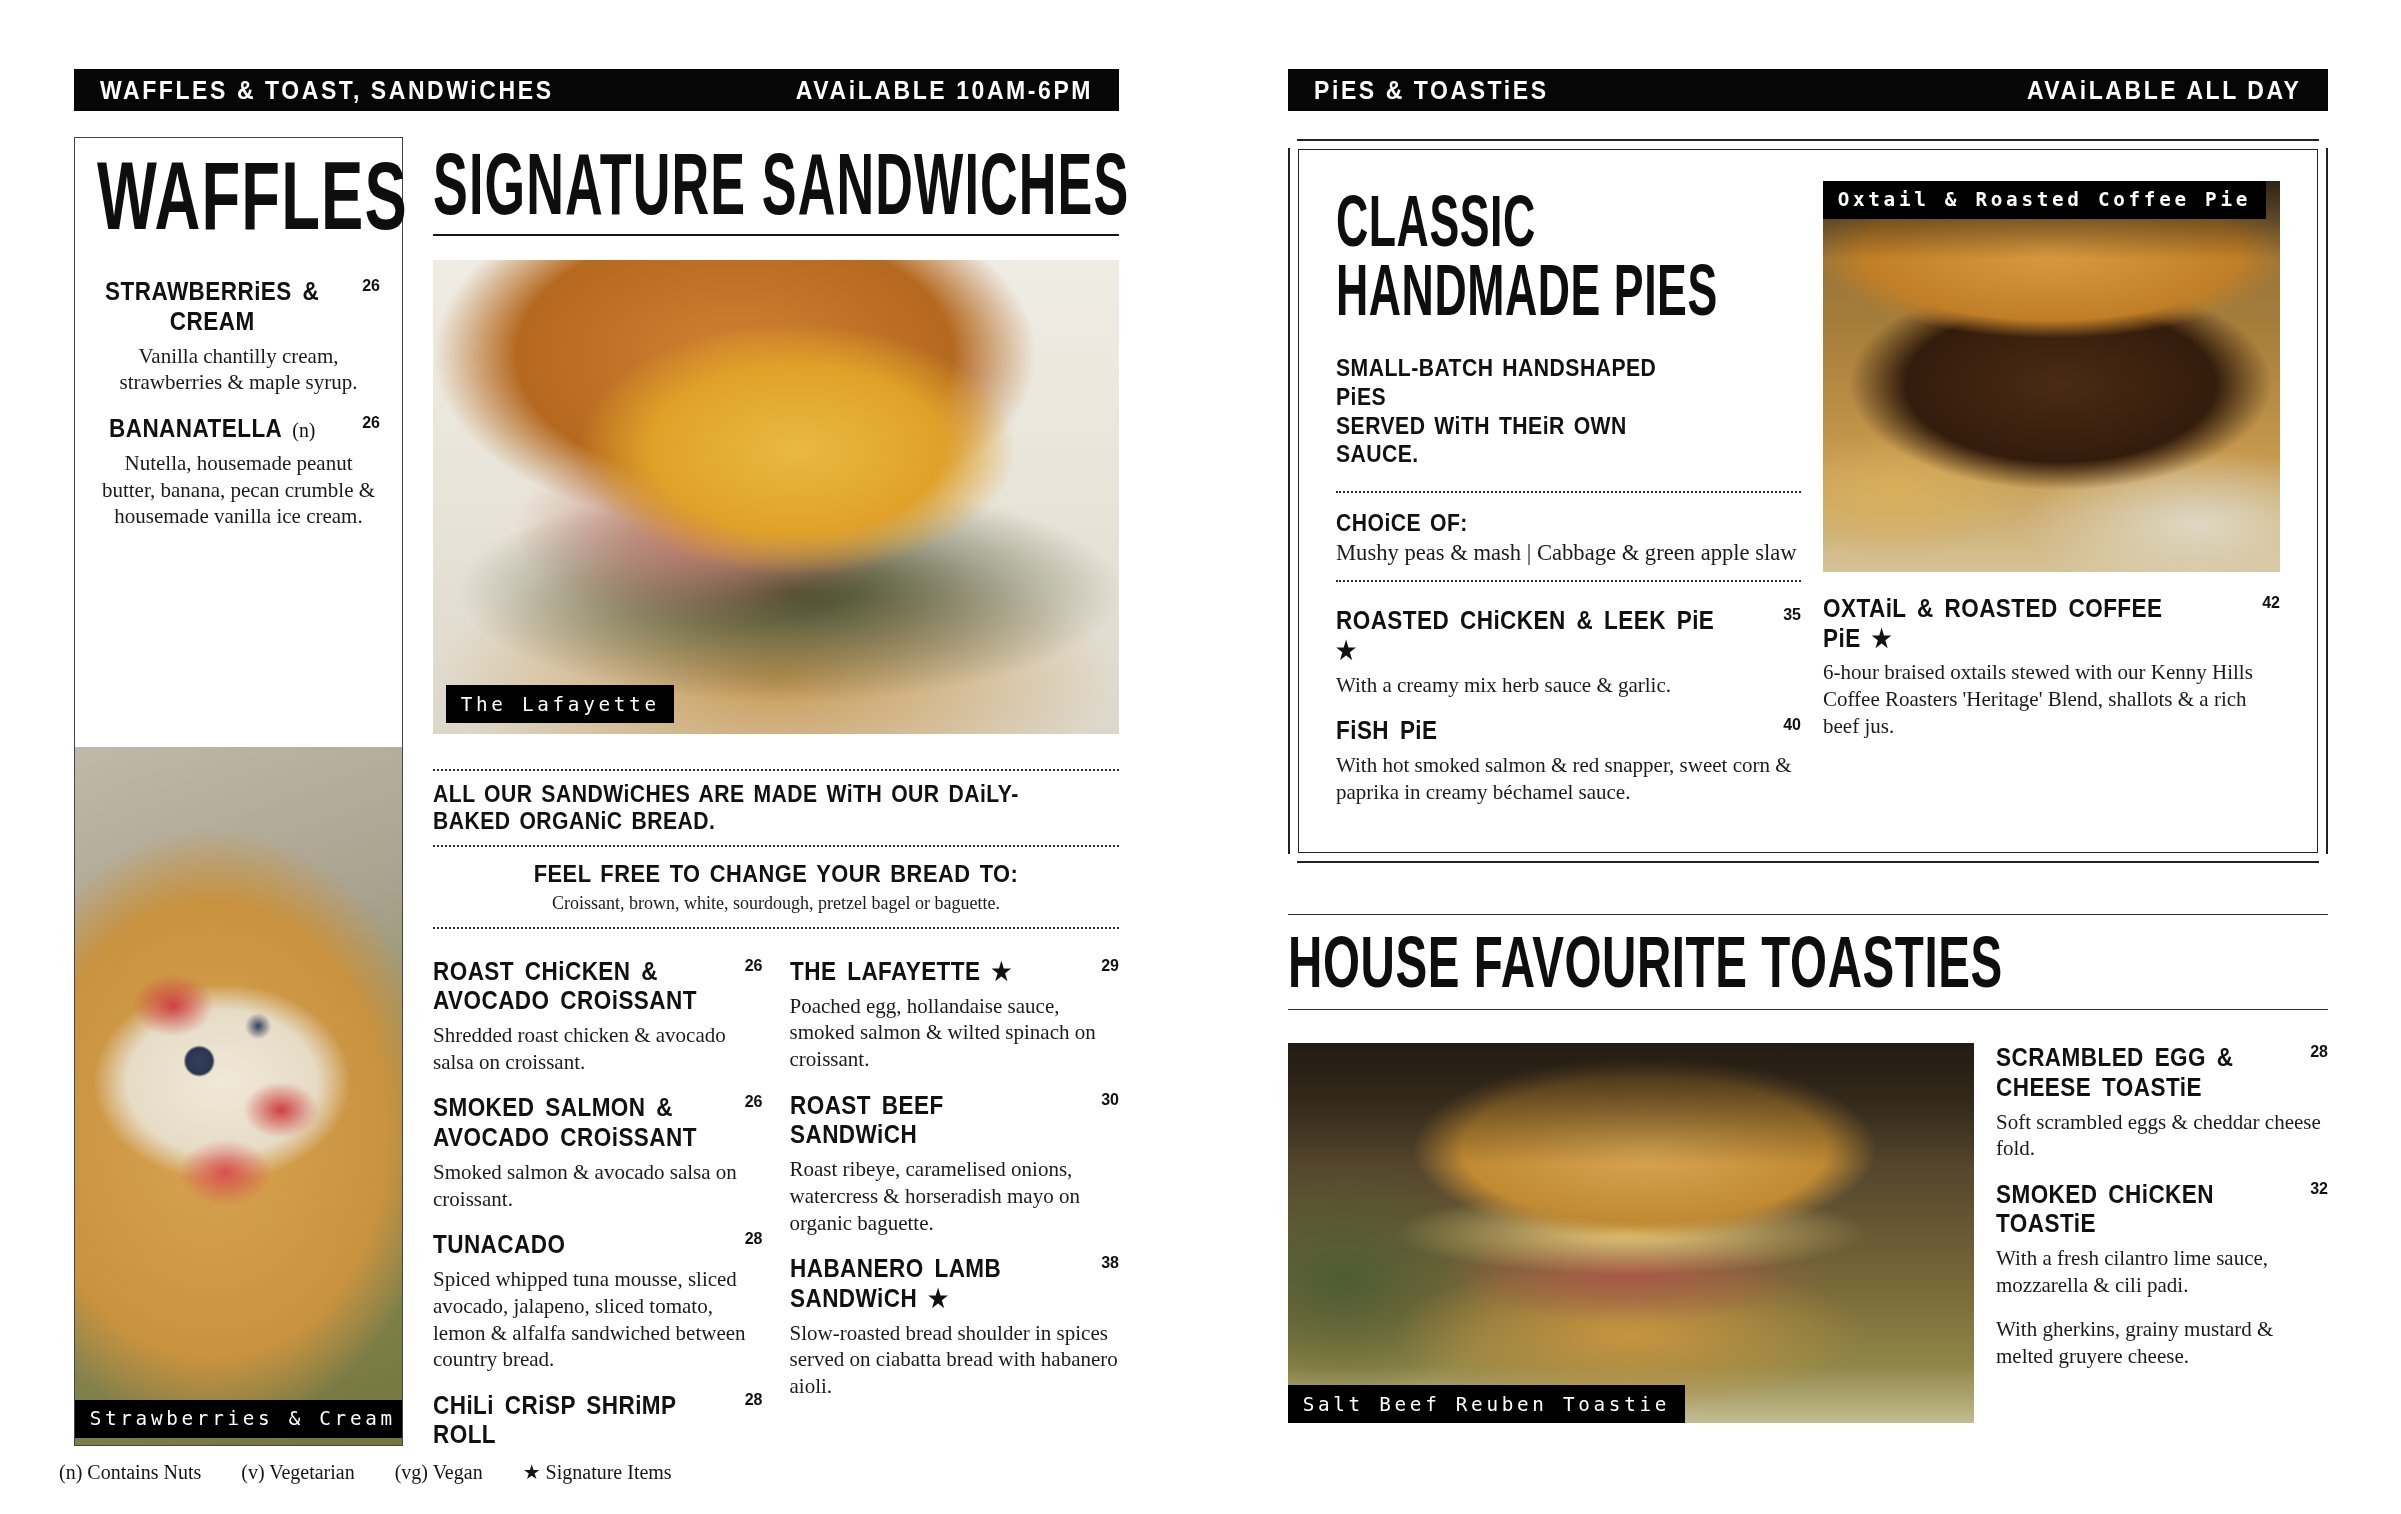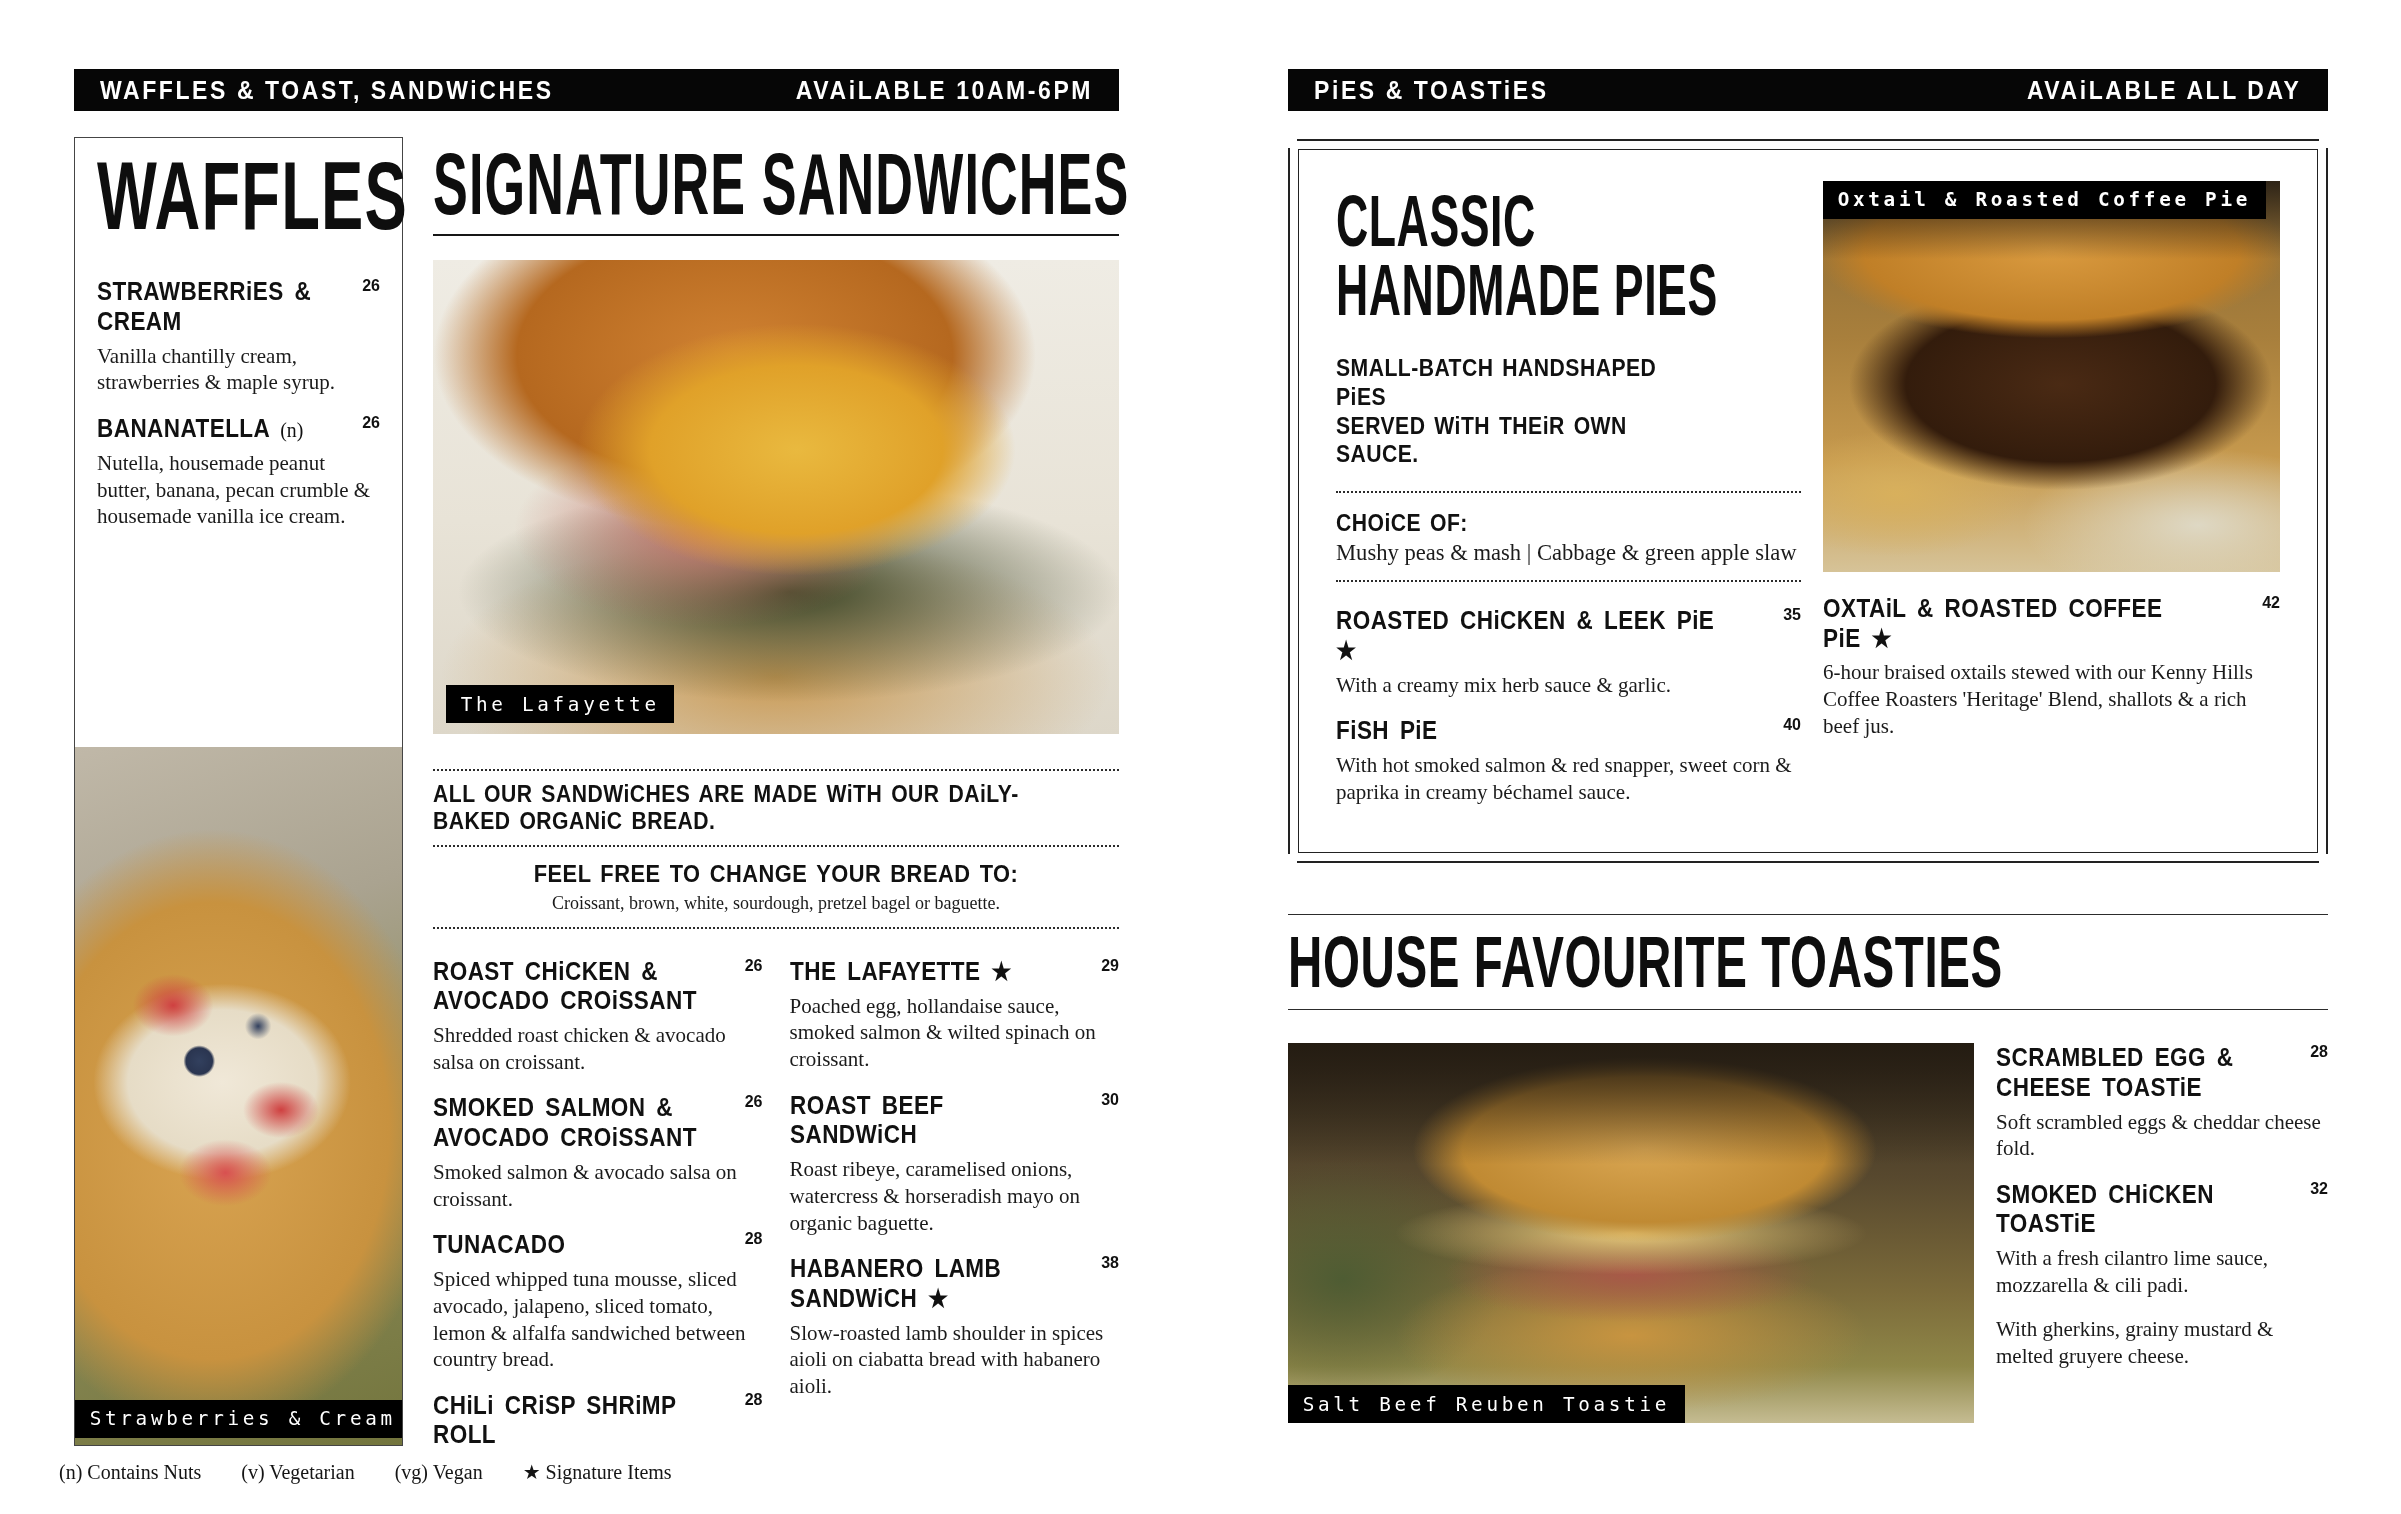--- a/index.html
+++ b/index.html
@@ -82,21 +82,21 @@
     radial-gradient(ellipse 295px 52px at 50% 50%, #e9cb7c 0%, rgba(233,203,124,0) 80%),
     radial-gradient(ellipse 239px 61px at 50% 61%, #a85948 0%, rgba(168,89,72,0) 78%),
     radial-gradient(ellipse 295px 97px at 50% 77%, #c89440 0%, rgba(200,148,64,0) 80%),
     radial-gradient(ellipse 212px 157px at 8% 62%, #4e5c33 0%, rgba(78,92,51,0) 76%),
     linear-gradient(180deg,#3a2f20 0%,#57482e 35%,#7c6b3a 66%,#8f8748 85%,#c5bc92 100%);}
 
   
   .left-body{display:flex;gap:30px;margin-top:26px;}
   .waffles-box{width:329px;height:1309px;border:1.8px solid #454545;box-sizing:border-box;
        display:flex;flex-direction:column;flex-shrink:0;}
-  .waffles-text{padding:16.6px 22px 0 22px;}
+  .waffles-text{padding:16.6px 22px 0 22px;text-align:center;}
   .waffles-box .photo{margin-top:auto;}
   .waffles-items{margin-top:41px;}
   .sand-col{flex:1;min-width:0;}
   .sand-title-block{margin-top:11px;}
   .sand-rule{margin-top:14.7px;}
   .note-line{margin:10px 0;}
   .feel-free-wrap{text-align:center;margin-top:14px;}
   .feel-free-wrap .small-caps{transform:scaleX(0.95);transform-origin:50% 50%;}
   .bread-serif{text-align:center;margin-top:4.6px;}
   .sand-grid{display:flex;gap:27px;margin-top:28px;}
@@ -231,21 +231,21 @@
                 <span class="item-name">ROAST BEEF SANDWiCH</span>
                 <span class="item-price">30</span>
               </div>
               <div class="item-desc">Roast ribeye, caramelised onions, watercress &amp; horseradish mayo on organic baguette.</div>
             </div>
             <div class="item">
               <div class="item-row">
                 <span class="item-name">HABANERO LAMB SANDWiCH ★</span>
                 <span class="item-price">38</span>
               </div>
-              <div class="item-desc">Slow-roasted lamb shoulder in spices aioli on ciabatta bread with habanero aioli.</div>
+              <div class="item-desc">Slow-roasted bread shoulder in spices served on ciabatta bread with habanero aioli.</div>
             </div>
           </div>
         </div>
 
       </div>
     </div>
   </div>
 
   <div class="page-right">
 

